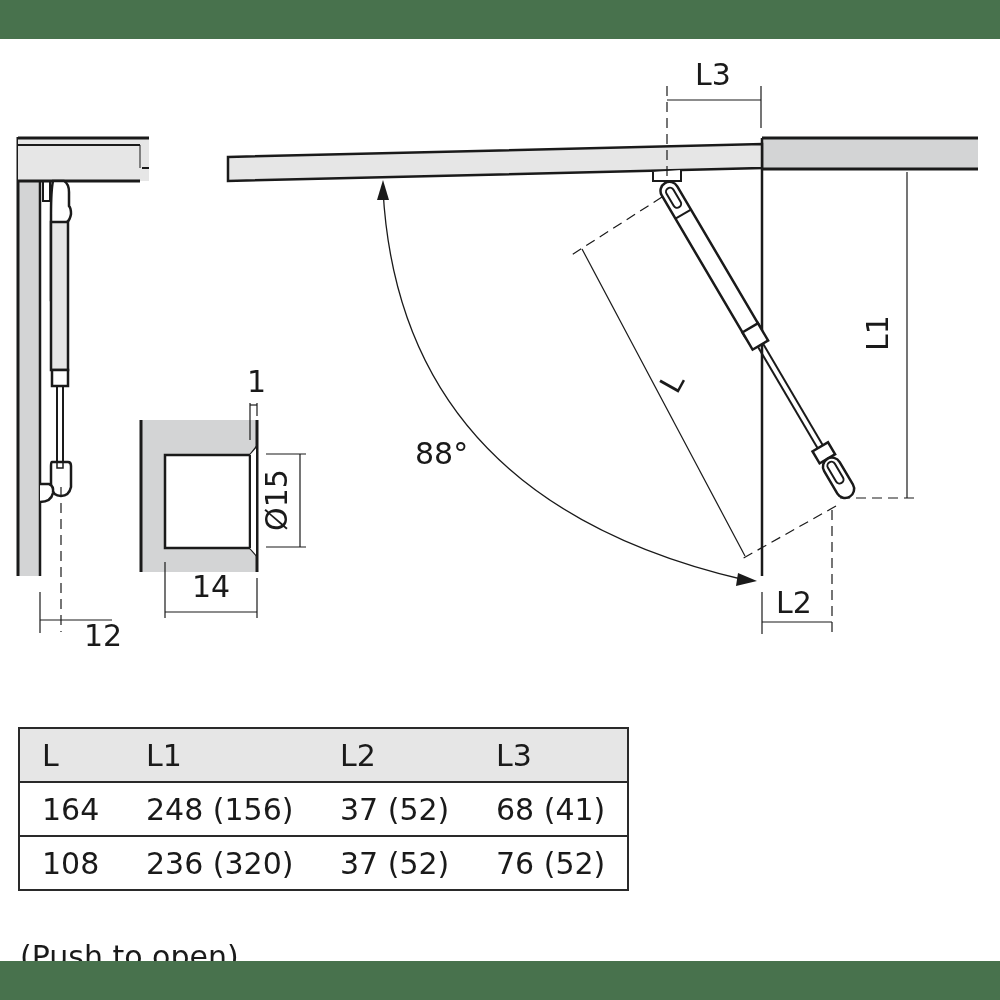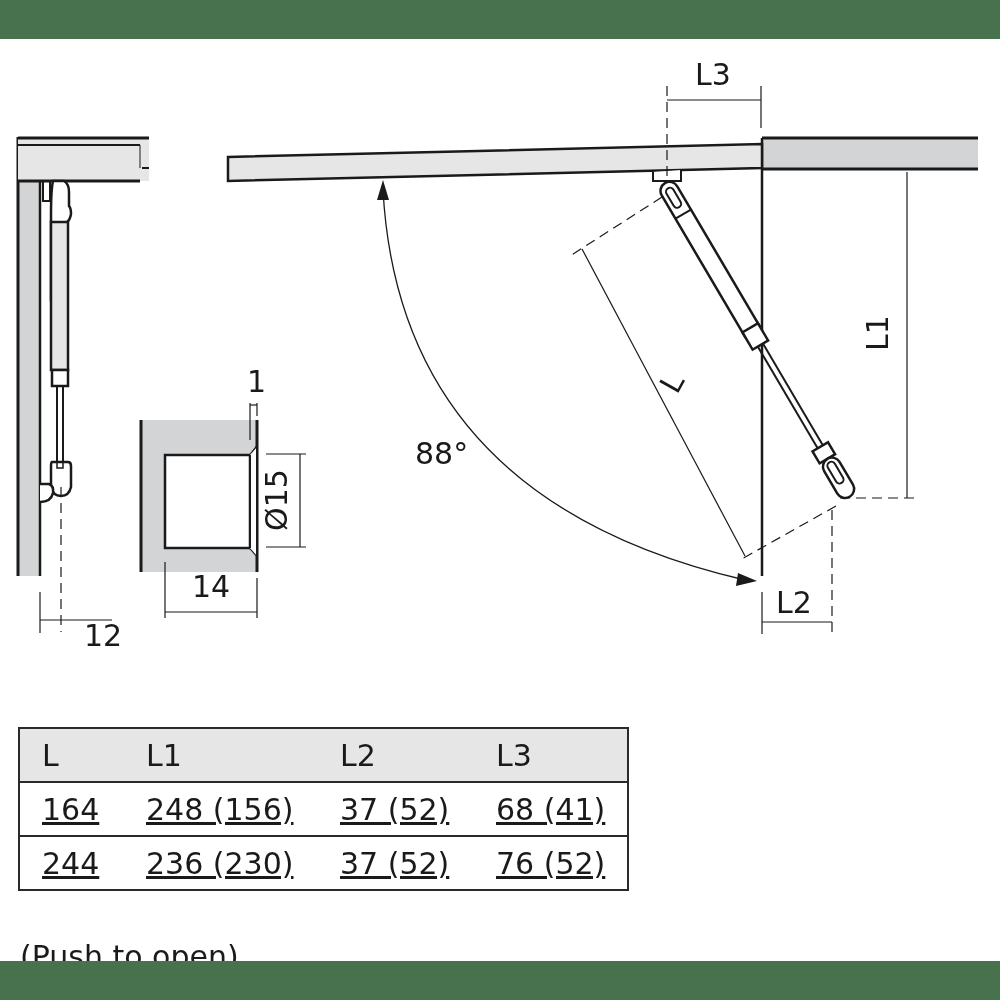--- a/index.html
+++ b/index.html
@@ -23,21 +23,21 @@
   table.spec {
     position: absolute; left: 18px; top: 727px; width: 611px;
     border-collapse: collapse; border: 2px solid #2a2a2a;
     font-size: 30px;
   }
   table.spec th, table.spec td {
     text-align: left; font-weight: normal; padding: 0 0 0 22px;
     white-space: nowrap;
   }
   table.spec thead tr { background: #e6e6e6; height: 54px; border-bottom: 2px solid #2a2a2a; }
-  table.spec tbody tr { height: 54px; border-bottom: 2px solid #2a2a2a; text-decoration: underline; }
+  table.spec tbody tr { height: 54px; border-bottom: 2px solid #2a2a2a; }
   table.spec th:nth-child(1), table.spec td:nth-child(1) { width: 82px; }
   table.spec th:nth-child(2), table.spec td:nth-child(2) { width: 172px; }
   table.spec th:nth-child(3), table.spec td:nth-child(3) { width: 134px; }
   .note { position: absolute; left: 20px; top: 939px; font-size: 30px; }
 </style>
 </head>
 <body>
 
 <div class="band band-top"></div>
 
@@ -166,22 +166,22 @@
     </tr>
   </thead>
   <tbody>
     <tr>
       <td>164</td>
       <td>248 (156)</td>
       <td>37 (52)</td>
       <td>68 (41)</td>
     </tr>
     <tr>
-      <td>244</td>
-      <td>236 (230)</td>
+      <td>108</td>
+      <td>236 (320)</td>
       <td>37 (52)</td>
       <td>76 (52)</td>
     </tr>
   </tbody>
 </table>
 
 <div class="note">(Push to open)</div>
 
 <div class="band band-bottom"></div>
 

